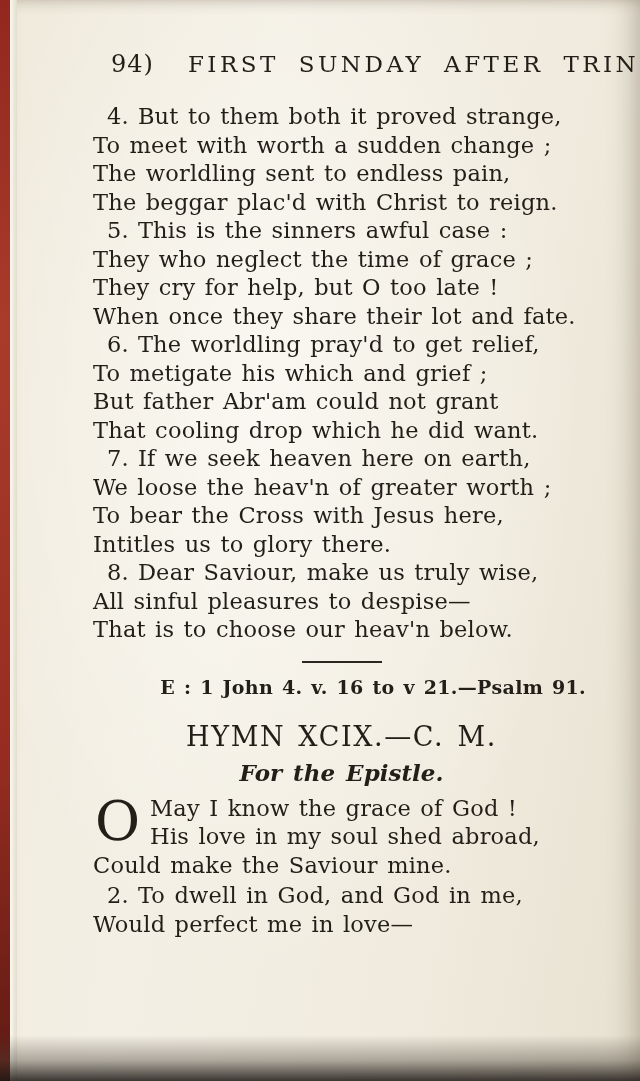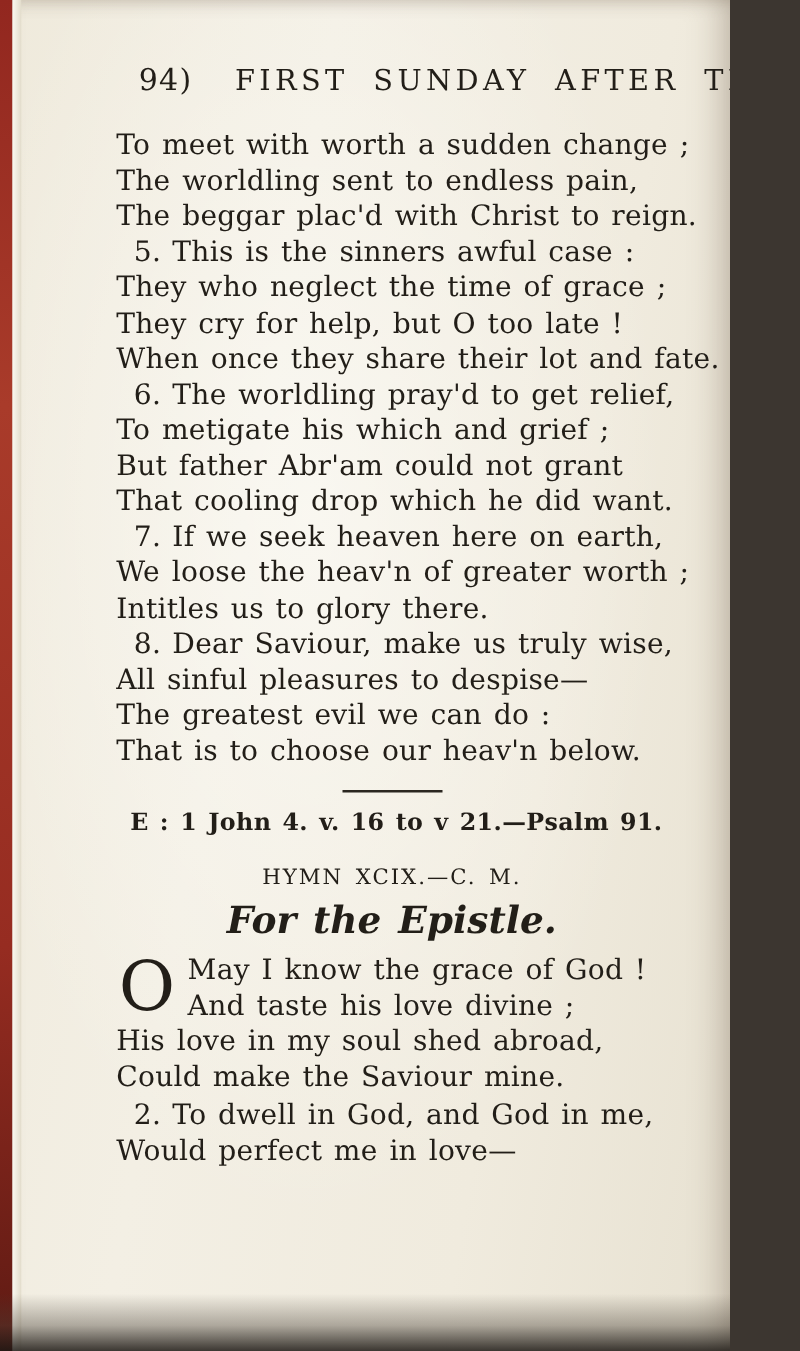--- a/index.html
+++ b/index.html
@@ -3,21 +3,21 @@
 <meta charset="utf-8">
 <style>
   * { margin: 0; padding: 0; box-sizing: border-box; }
   html, body { width: 640px; height: 1081px; }
   body {
     font-family: "DejaVu Serif", "Liberation Serif", serif;
     background: #3c3630;
   }
   .scan {
     position: relative;
-    width: 584px; height: 1081px;
+    width: 640px; height: 1081px;
     overflow: hidden;
     background:
       radial-gradient(ellipse at 42% 38%, rgba(255,255,252,.55) 0%, rgba(255,255,252,0) 60%),
       linear-gradient(100deg, #efeadc 0%, #f3efe4 35%, #f0ebde 70%, #e7e1d1 100%);
     color: #221e18;
     box-shadow: inset -20px 0 26px -14px rgba(110,95,78,.38),
                 inset 14px 0 18px -12px rgba(120,100,80,.30),
                 inset 0 10px 14px -10px rgba(120,100,80,.30);
   }
   .spine {
@@ -58,26 +58,26 @@
     width: 80px; border: 0; border-top: 2.5px solid #2b2720;
     margin: 17px auto 13px auto;
   }
   .reference {
     font-weight: bold; font-size: 19px;
     text-align: right; padding-right: 4px;
     letter-spacing: .3px; word-spacing: 2px;
     margin-bottom: 23px;
   }
   .hymn-title {
-    text-align: center; font-size: 17px;
+    text-align: center; font-size: 27px;
     letter-spacing: 1.6px; word-spacing: 3px;
     margin-bottom: 7px;
   }
   .hymn-subtitle {
-    text-align: center; font-size: 30px;
+    text-align: center; font-size: 23px;
     font-style: italic; font-weight: bold;
     word-spacing: 3px; margin-bottom: 8px;
   }
   .dropcap-stanza { overflow: visible; }
   .dropcap {
     float: left;
     font-size: 55px; line-height: 50px; height: 55px;
     padding: 2px 10px 0 2px;
   }
   .stanza2 { margin-top: 2px; }
@@ -90,20 +90,21 @@
   <div class="spine-gap"></div>
 
   <div class="content">
 
     <div class="header-row">
       <span class="page-num">94)</span>
       <span class="running-header">FIRST SUNDAY AFTER TRINITY.</span>
     </div>
 
     <div class="verse">
+      <p class="line first"><span class="vnum">4.</span><span>But to them both it proved strange,</span></p>
       <p class="line">To meet with worth a sudden change ;</p>
       <p class="line">The worldling sent to endless pain,</p>
       <p class="line">The beggar plac'd with Christ to reign.</p>
     </div>
 
     <div class="verse">
       <p class="line first"><span class="vnum">5.</span><span>This is the sinners awful case :</span></p>
       <p class="line">They who neglect the time of grace ;</p>
       <p class="line">They cry for help, but O too late !</p>
       <p class="line">When once they share their lot and fate.</p>
@@ -112,40 +113,39 @@
     <div class="verse">
       <p class="line first"><span class="vnum">6.</span><span>The worldling pray'd to get relief,</span></p>
       <p class="line">To metigate his which and grief ;</p>
       <p class="line">But father Abr'am could not grant</p>
       <p class="line">That cooling drop which he did want.</p>
     </div>
 
     <div class="verse">
       <p class="line first"><span class="vnum">7.</span><span>If we seek heaven here on earth,</span></p>
       <p class="line">We loose the heav'n of greater worth ;</p>
+      <p class="line">To bear the Cross with Jesus here,</p>
       <p class="line">Intitles us to glory there.</p>
     </div>
 
     <div class="verse">
       <p class="line first"><span class="vnum">8.</span><span>Dear Saviour, make us truly wise,</span></p>
       <p class="line">All sinful pleasures to despise—</p>
-      <p class="line">The greatest evil we can do :</p>
       <p class="line">That is to choose our heav'n below.</p>
     </div>
 
     <hr class="divider">
 
     <p class="reference">E : 1 John 4. v. 16 to v 21.—Psalm 91.</p>
     <p class="hymn-title">HYMN XCIX.—C. M.</p>
     <p class="hymn-subtitle">For the Epistle.</p>
 
     <div class="dropcap-stanza">
       <span class="dropcap">O</span>
       <p class="line">May I know the grace of God !</p>
-      <p class="line">And taste his love divine ;</p>
       <p class="line">His love in my soul shed abroad,</p>
       <p class="line">Could make the Saviour mine.</p>
     </div>
 
     <div class="verse stanza2">
       <p class="line first"><span class="vnum">2.</span><span>To dwell in God, and God in me,</span></p>
       <p class="line">Would perfect me in love—</p>
     </div>
 
   </div>

